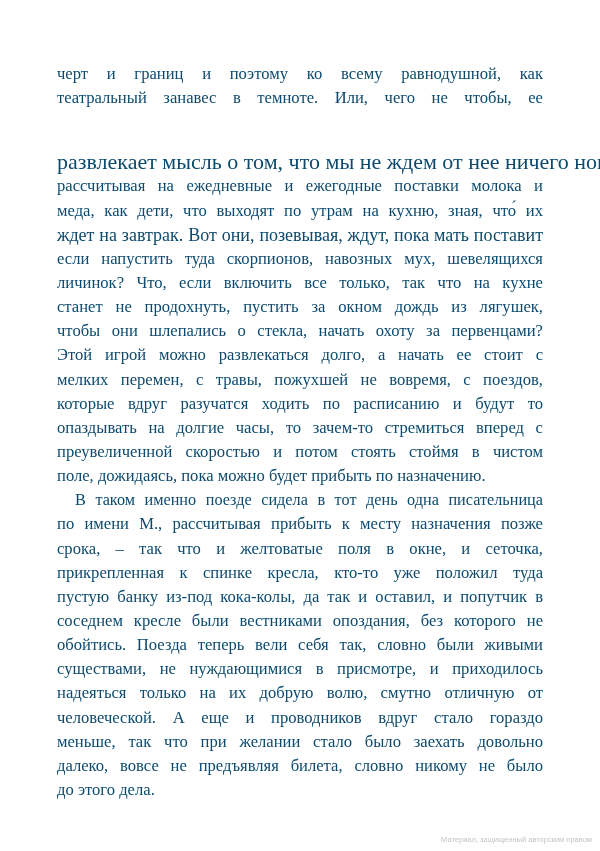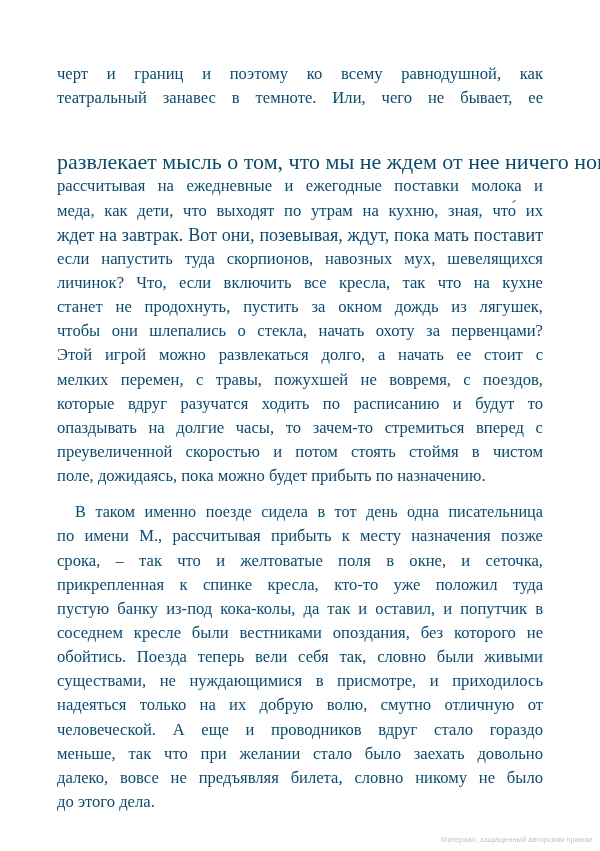--- a/index.html
+++ b/index.html
@@ -57,39 +57,39 @@
     }
   </style>
 </head>
 <body>
 
 <div class="page">
   <div class="text-block">
 
     <div>
       <span class="line">черт и границ и поэтому ко всему равнодушной, как</span>
-      <span class="line">театральный занавес в темноте. Или, чего не бывает, ее</span>
+      <span class="line">театральный занавес в темноте. Или, чего не чтобы, ее</span>
       <span class="line" style="font-size: 22px; margin-top: 40px;">развлекает мысль о том, что мы не ждем от нее ничего нового,</span>
       <span class="line">рассчитывая на ежедневные и ежегодные поставки молока и</span>
       <span class="line">меда, как дети, что выходят по утрам на кухню, зная, что́ их</span>
       <span class="line" style="font-size: 18px;">ждет на завтрак. Вот они, позевывая, ждут, пока мать поставит</span>
       <span class="line">если напустить туда скорпионов, навозных мух, шевелящихся</span>
-      <span class="line">личинок? Что, если включить все кресла, так что на кухне</span>
+      <span class="line">личинок? Что, если включить все только, так что на кухне</span>
       <span class="line">станет не продохнуть, пустить за окном дождь из лягушек,</span>
       <span class="line">чтобы они шлепались о стекла, начать охоту за первенцами?</span>
       <span class="line">Этой игрой можно развлекаться долго, а начать ее стоит с</span>
       <span class="line">мелких перемен, с травы, пожухшей не вовремя, с поездов,</span>
       <span class="line">которые вдруг разучатся ходить по расписанию и будут то</span>
       <span class="line">опаздывать на долгие часы, то зачем-то стремиться вперед с</span>
       <span class="line">преувеличенной скоростью и потом стоять стоймя в чистом</span>
       <span class="line last">поле, дожидаясь, пока можно будет прибыть по назначению.</span>
     </div>
 
     <div>
-      <span class="line indent" style="font-size: 16.2335px; margin-top: 12px;">В таком именно поезде сидела в тот день одна писательница</span>
+      <span class="line indent" style="font-size: 16.2335px;">В таком именно поезде сидела в тот день одна писательница</span>
       <span class="line">по имени М., рассчитывая прибыть к месту назначения позже</span>
       <span class="line">срока, – так что и желтоватые поля в окне, и сеточка,</span>
       <span class="line">прикрепленная к спинке кресла, кто-то уже положил туда</span>
       <span class="line">пустую банку из-под кока-колы, да так и оставил, и попутчик в</span>
       <span class="line">соседнем кресле были вестниками опоздания, без которого не</span>
       <span class="line">обойтись. Поезда теперь вели себя так, словно были живыми</span>
       <span class="line">существами, не нуждающимися в присмотре, и приходилось</span>
       <span class="line">надеяться только на их добрую волю, смутно отличную от</span>
       <span class="line">человеческой. А еще и проводников вдруг стало гораздо</span>
       <span class="line">меньше, так что при желании стало было заехать довольно</span>

